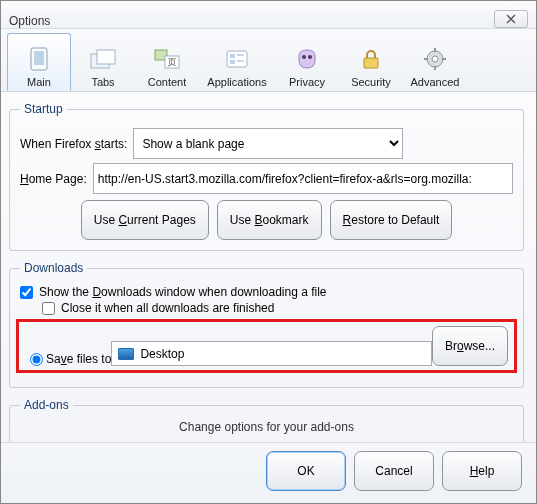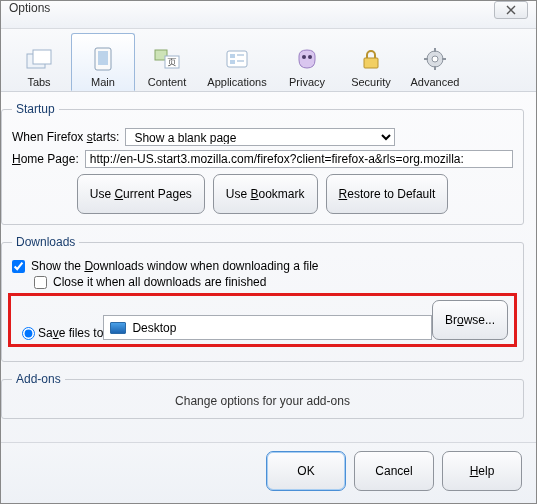--- a/index.html
+++ b/index.html
@@ -16,21 +16,21 @@
     width: 537px;
     height: 504px;
     border: 1px solid #888;
     background: linear-gradient(to bottom, #fdfdfe 0%, #f1f3f7 100%);
     display: flex;
     flex-direction: column;
   }
   .titlebar {
     height: 28px;
     display: flex;
-    align-items: flex-start;
+    align-items: flex-end;
     justify-content: space-between;
     padding: 0 8px;
     background: linear-gradient(to bottom, #fcfcfd 0%, #eef1f6 100%);
     border-bottom: 1px solid #d8dbe0;
   }
   .titlebar .title { color: #333; }
   .titlebar .closebtn {
     width: 34px; height: 18px;
     border: 1px solid #b8bcc2;
     border-radius: 3px;
@@ -63,39 +63,39 @@
   }
   .tabbtn.active {
     background: linear-gradient(to bottom,#fff,#e8f0fb);
     border: 1px solid #9bb8db;
     border-bottom: 1px solid #e8f0fb;
   }
   .tabbtn .ticon { width: 32px; height: 30px; display:flex;align-items:center;justify-content:center; }
   .tabbtn .tlabel { margin-top: 2px; }
   .content {
     flex: 1;
-    padding: 10px 12px 6px 0;
+    padding: 10px 12px 6px 8px;
     overflow: hidden;
   }
   fieldset {
     border: 1px solid #c9ccd2;
     border-radius: 3px;
     margin: 0 0 10px 0;
     padding: 8px 10px 10px 10px;
   }
   legend {
     padding: 0 4px;
     color: #1a3e6e;
     font-size: 12px;
   }
   .row { display: flex; align-items: center; margin: 4px 0; }
   .row label.lbl { margin-right: 6px; }
   select, input[type="text"] {
     font: inherit;
-    height: 18px;
+    height: 31px;
     border: 1px solid #a7acb4;
     background: #fff;
     padding: 1px 4px;
   }
   select { width: 270px; }
   input[type="text"].homepage { flex: 1; min-width: 0; }
   .btnrow { display: flex; justify-content: center; gap: 8px; margin-top: 6px; }
   button.winbtn {
     font: inherit;
     height: 40px;
@@ -156,37 +156,37 @@
   <div class="titlebar">
     <span class="title">Options</span>
     <div class="closebtn">
       <svg width="10" height="10" viewBox="0 0 10 10">
           <path d="M1 1 L9 9 M9 1 L1 9" stroke="#555" stroke-width="1.4" fill="none"></path>
         </svg>
     </div>
   </div>
 
   <div class="toolbar">
+    <div class="tabbtn active">
+      <div class="ticon">
+        <svg width="28" height="28" viewBox="0 0 28 28">
+            <rect x="6" y="3" width="16" height="22" rx="2" fill="#fafafa" stroke="#8aa0b8"></rect>
+            <rect x="9" y="6" width="10" height="14" fill="#bcd3ea"></rect>
+          </svg>
+      </div>
+      <span class="tlabel">Main</span>
+    </div>
     <div class="tabbtn">
       <div class="ticon">
         <svg width="30" height="26" viewBox="0 0 30 26">
             <rect x="3" y="8" width="18" height="14" fill="#eef3f9" stroke="#9fb4cc"></rect>
             <rect x="9" y="4" width="18" height="14" fill="#fff" stroke="#9fb4cc"></rect>
           </svg>
       </div>
       <span class="tlabel">Tabs</span>
-    </div>
-    <div class="tabbtn active">
-      <div class="ticon">
-        <svg width="28" height="28" viewBox="0 0 28 28">
-            <rect x="6" y="3" width="16" height="22" rx="2" fill="#fafafa" stroke="#8aa0b8"></rect>
-            <rect x="9" y="6" width="10" height="14" fill="#bcd3ea"></rect>
-          </svg>
-      </div>
-      <span class="tlabel">Main</span>
     </div>
     <div class="tabbtn">
       <div class="ticon">
         <svg width="30" height="26" viewBox="0 0 30 26">
             <rect x="3" y="4" width="12" height="10" fill="#cde3b7" stroke="#88a86a"></rect>
             <rect x="13" y="10" width="14" height="12" fill="#fff" stroke="#9fb4cc"></rect>
             <text x="20" y="19" font-size="9" text-anchor="middle" fill="#555">页</text>
           </svg>
       </div>
       <span class="tlabel">Content</span>

